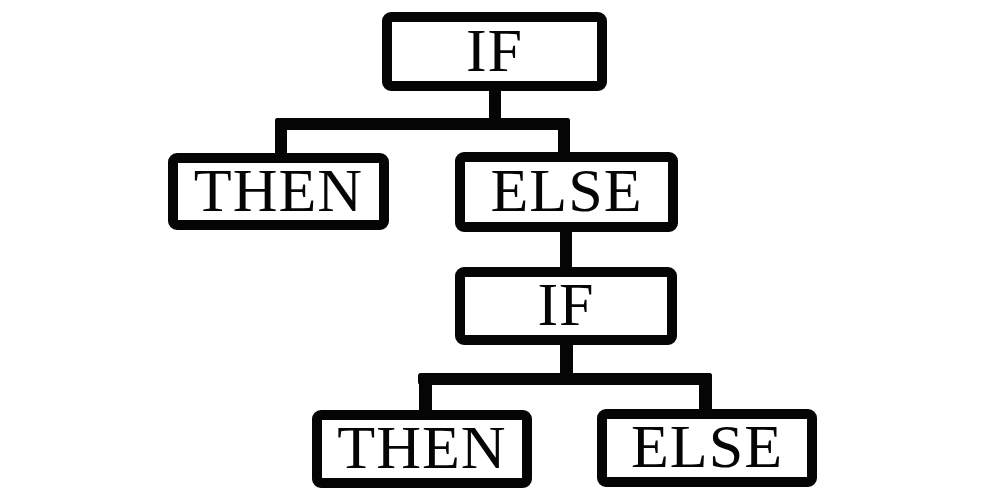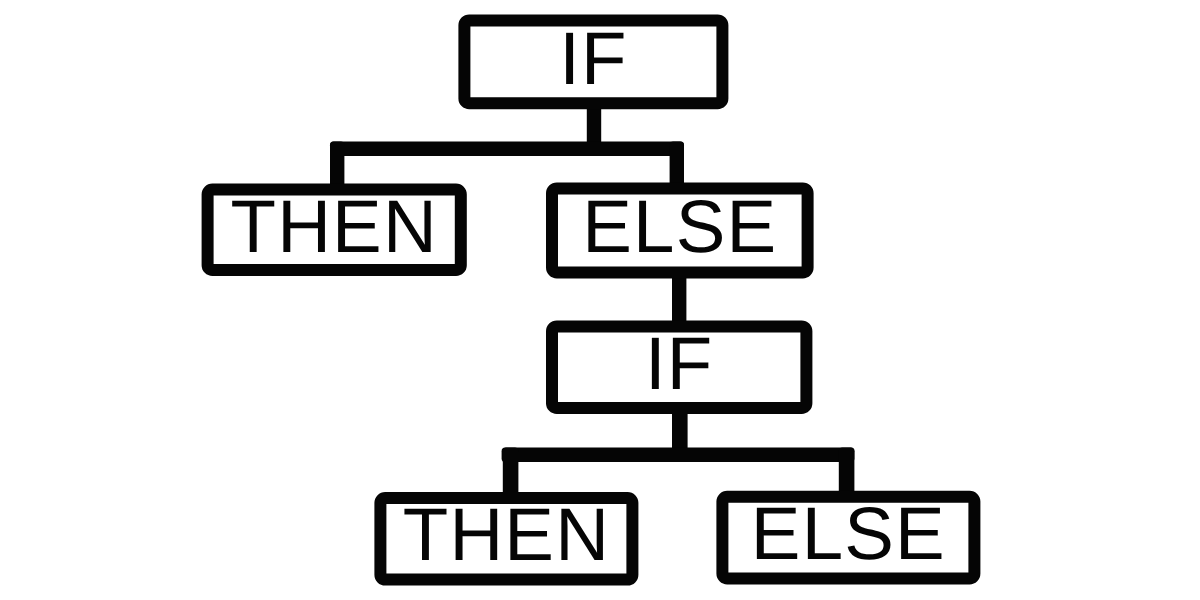--- a/index.html
+++ b/index.html
@@ -6,21 +6,21 @@
     margin: 0;
     padding: 0;
     background: #ffffff;
   }
   .canvas {
     position: relative;
     width: 1000px;
     height: 500px;
     background: #ffffff;
     overflow: hidden;
-    font-family: Liberation Sans, sans-serif;
+    font-family: Liberation Serif, serif;
   }
   
   .seg {
     position: absolute;
     background: #050505;
     border-radius: 3px;
   }
   
   .node {
     position: absolute;

